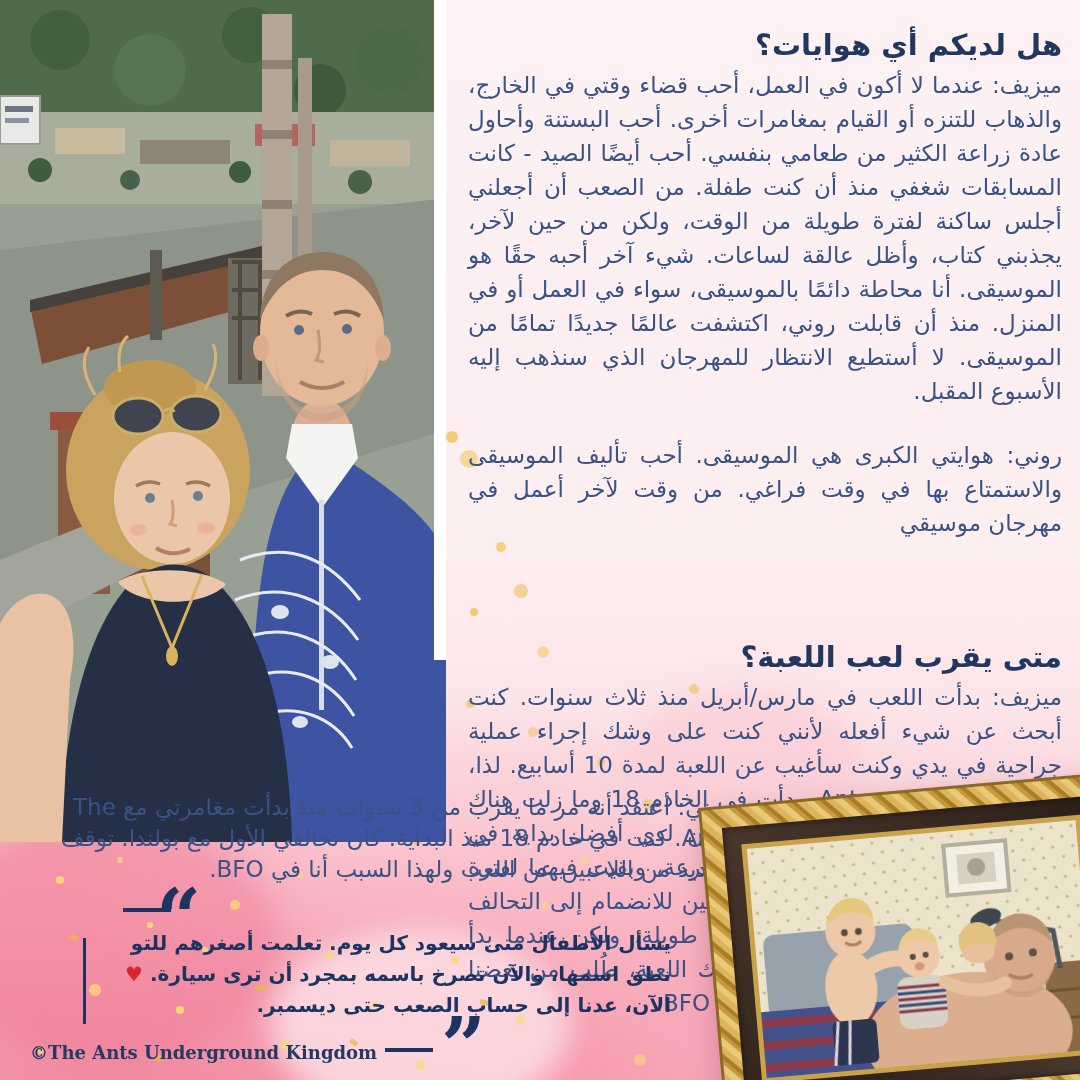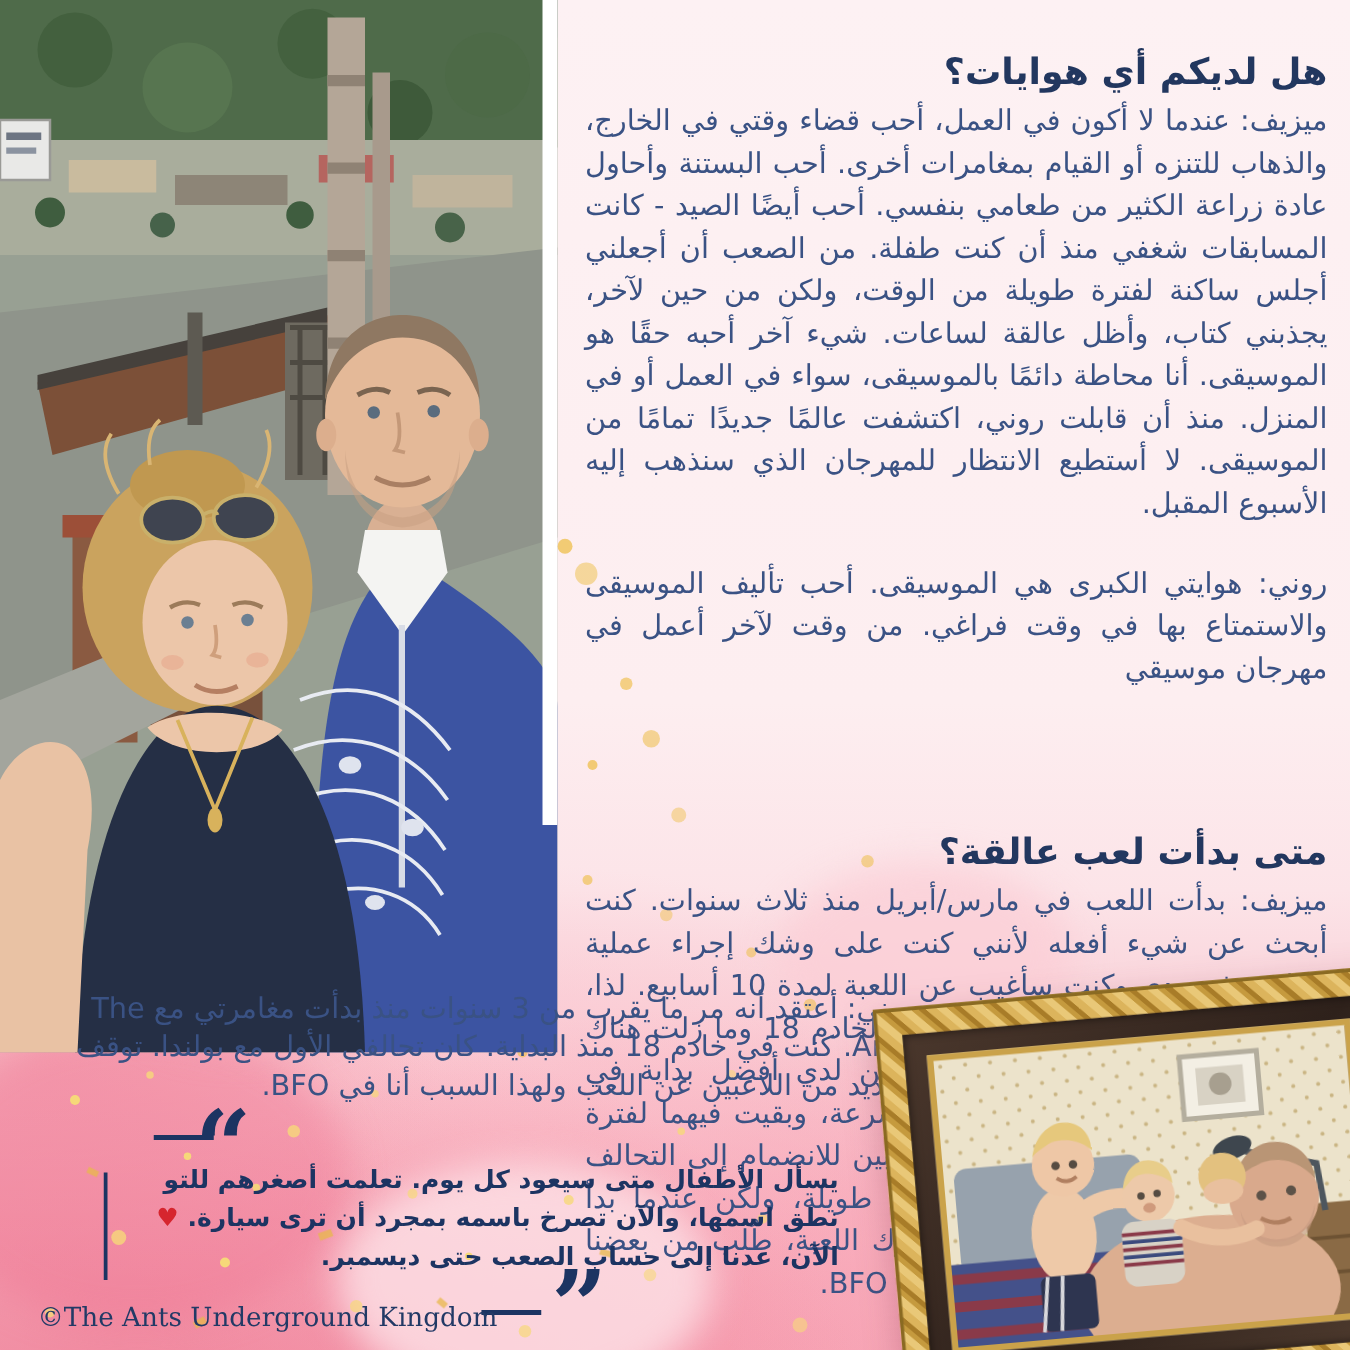--- a/index.html
+++ b/index.html
@@ -30,21 +30,21 @@
   .photo-left svg{display:block;}
 
   
   .col{
     position:absolute;left:450px;top:22px;width:612px;
     direction:rtl;text-align:justify;text-align-last:right;
     color:#3a5284;font-size:23px;line-height:34px;
   }
   .q-heading{
     font-weight:bold;color:#22375f;font-size:29px;line-height:38px;
-    margin:16px 0 4px 0;text-align:center;text-align-last:right;
+    margin:4px 0 4px 0;text-align:center;text-align-last:right;
   }
   .col p{margin:0 0 30px 18px;}
   .col p.roni{margin-bottom:0;}
   .gap1{height:26px;}
   .gap2{height:34px;}
 
   .roni2{
     position:absolute;top:792px;right:347px;width:725px;
     direction:rtl;text-align:right;color:#3a5284;font-size:23px;line-height:31px;
   }
@@ -59,22 +59,22 @@
   .q-open-dash{position:absolute;left:62px;top:20px;width:48px;height:4px;background:#1c3462;}
   .q-vrule{position:absolute;left:8px;top:36px;width:3px;height:86px;background:#1c3462;}
   .q-text{margin:0;padding:26px 0 0 30px;font-weight:bold;font-size:20px;line-height:31px;text-align:right;}
   .q-heart{color:#d6252e;}
   .q-close-row{position:absolute;left:310px;top:120px;width:150px;height:60px;}
   .q-close-dash{position:absolute;left:0px;top:26px;width:48px;height:4px;background:#1c3462;}
   .q-close-glyph{position:absolute;left:56px;top:-6px;font-family:"DejaVu Serif",serif;font-weight:bold;font-size:78px;line-height:60px;color:#1c3462;}
 
   .copyright{
     position:absolute;left:30px;top:1042px;
-    font-family:"DejaVu Serif","Liberation Serif",serif;font-weight:normal;
-    color:#223a66;font-size:21px;
+    font-family:"DejaVu Serif","Liberation Serif",serif;font-weight:bold;
+    color:#223a66;font-size:18px;
   }
 
   
   .frame{
     position:absolute;left:698px;top:808px;width:420px;height:320px;
     transform:rotate(-5deg);transform-origin:top left;
     background:
       repeating-linear-gradient(45deg,#e9c878 0 6px,#c59a3e 6px 10px,#a87c28 10px 14px,#dcb45c 14px 20px);
     box-shadow:0 10px 26px rgba(140,60,80,.35), inset 0 0 0 3px #8a6a22;
     padding:22px;box-sizing:border-box;
@@ -237,21 +237,21 @@
     </svg>
   </div>
 
   <div class="col">
     <h2 class="q-heading">هل لديكم أي هوايات؟</h2>
     <p>ميزيف: عندما لا أكون في العمل، أحب قضاء وقتي في الخارج، والذهاب للتنزه أو القيام بمغامرات أخرى. أحب البستنة وأحاول عادة زراعة الكثير من طعامي بنفسي. أحب أيضًا الصيد - كانت المسابقات شغفي منذ أن كنت طفلة. من الصعب أن أجعلني أجلس ساكنة لفترة طويلة من الوقت، ولكن من حين لآخر، يجذبني كتاب، وأظل عالقة لساعات. شيء آخر أحبه حقًا هو الموسيقى. أنا محاطة دائمًا بالموسيقى، سواء في العمل أو في المنزل. منذ أن قابلت روني، اكتشفت عالمًا جديدًا تمامًا من الموسيقى. لا أستطيع الانتظار للمهرجان الذي سنذهب إليه الأسبوع المقبل.</p>
     <p class="roni">روني: هوايتي الكبرى هي الموسيقى. أحب تأليف الموسيقى والاستمتاع بها في وقت فراغي. من وقت لآخر أعمل في مهرجان موسيقي</p>
     <div class="gap2"></div>
     <div class="gap2"></div>
     <div class="gap1"></div>
-    <h2 class="q-heading">متى بدأت لعب عالقة؟</h2>
+    <h2 class="q-heading">متى يقرب لعب اللعبة؟</h2>
     <p>ميزيف: بدأت اللعب في مارس/أبريل منذ ثلاث سنوات. كنت أبحث عن شيء أفعله لأنني كنت على وشك إجراء عملية جراحية في يدي وكنت سأغيب عن اللعبة لمدة 10 أسابيع. لذا، نعم، لقد علقت في Ants. بدأت في الخادم 18 وما زلت هناك منذ ذلك الحين. لسوء الحظ، لم يكن لدي أفضل بداية في اللعبة؛ فقد ماتت أول تحالفين لي بسرعة، وبقيت فيهما لفترة أطول مما ينبغي. ثم دعاني أحد اللاعبين للانضمام إلى التحالف الشقيق لـ BFO. بقيت هناك لفترة طويلة، ولكن عندما بدأ المزيد والمزيد من الأشخاص في ترك اللعبة، طُلب من بعضنا ممن كانوا الأكثر نشاطًا الانضمام إلى BFO.</p>
   </div>
 
   <div class="roni2">روني: أعتقد أنه مر ما يقرب من 3 سنوات منذ بدأت مغامرتي مع The Ants. كنت في خادم 18 منذ البداية. كان تحالفي الأول مع بولندا. توقف العديد من اللاعبين عن اللعب ولهذا السبب أنا في BFO.</div>
 
   <div class="quote">
     <div class="q-open-row">
       <span class="q-open-glyph">“</span>
       <span class="q-open-dash"></span>
     </div>

